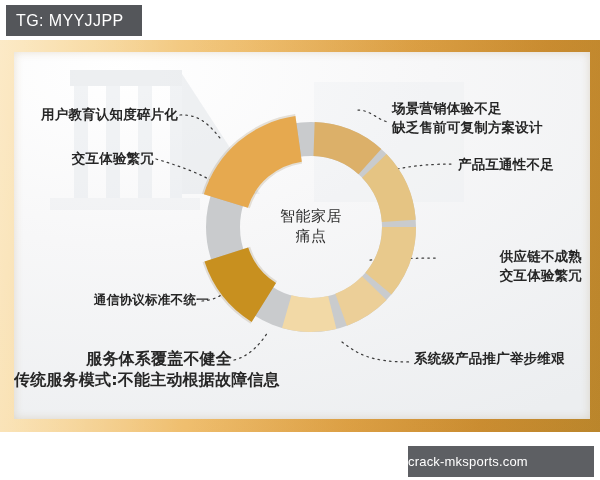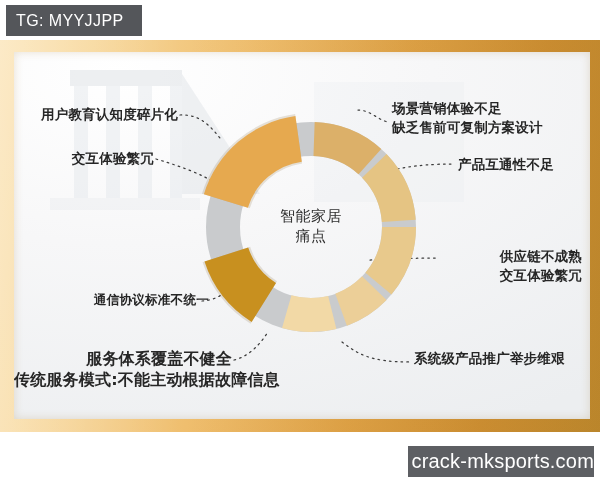--- a/index.html
+++ b/index.html
@@ -29,23 +29,23 @@
     box-sizing: border-box;
     z-index: 40;
   }
   
   .site-badge {
     position: absolute;
     left: 408px; top: 446px;
     width: 186px; height: 31px;
     background: #5d5f63;
     color: #ffffff;
-    font-size: 20px;
+    font-size: 13px;
     letter-spacing: .2px;
-    display: flex; align-items: center; justify-content: flex-end;
+    display: flex; align-items: center; justify-content: flex-start;
     box-sizing: border-box;
     z-index: 40;
   }
 
   
   .frame {
     position: absolute;
     left: 0; top: 40px;
     width: 600px; height: 392px;
     background: linear-gradient(100deg,

